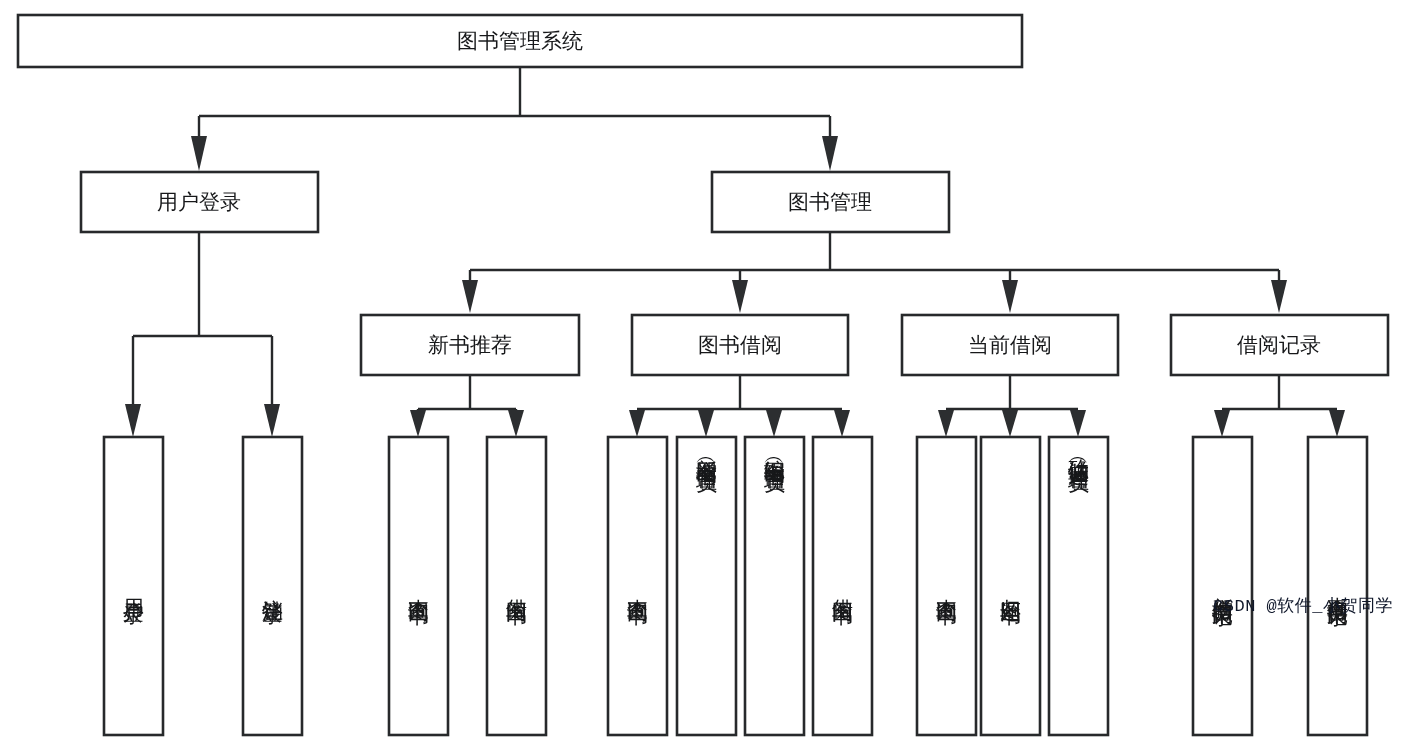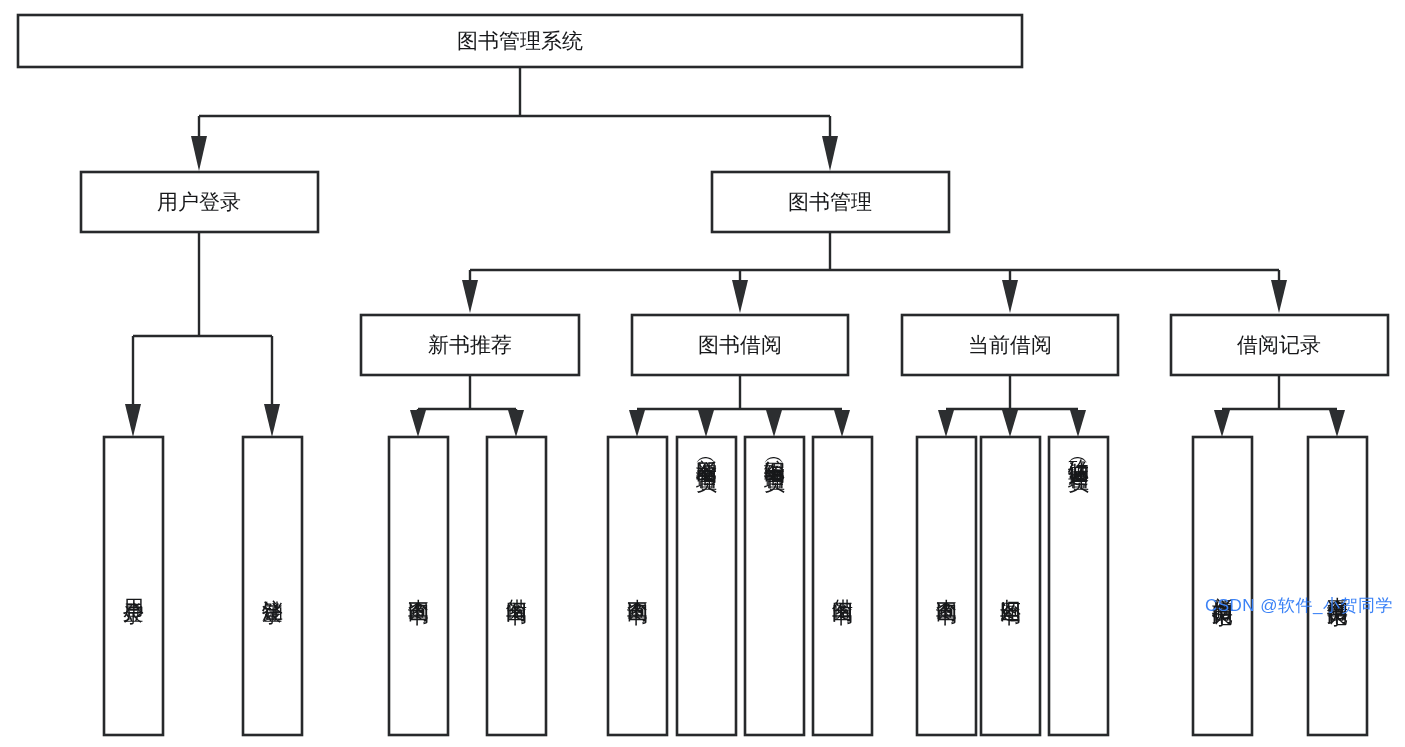--- a/index.html
+++ b/index.html
@@ -72,23 +72,23 @@
     line-height: 1.34;
     letter-spacing: 2px;
     color: #17181a;
     white-space: nowrap;
     text-align: center;
   }
   .watermark {
     position: absolute;
     right: 12px;
     bottom: 8px;
-    font-family: Liberation Sans, sans-serif;
+    font-family: Liberation Mono, monospace;
     font-size: 17px;
-    color: #3b82f6;
+    color: #0f172a;
     letter-spacing: 0.5px;
     white-space: nowrap;
   }
 </style>
 </head>
 <body>
 
 <div id="diagram-root">
 
   <svg class="diagram" viewBox="0 0 1405 747">

